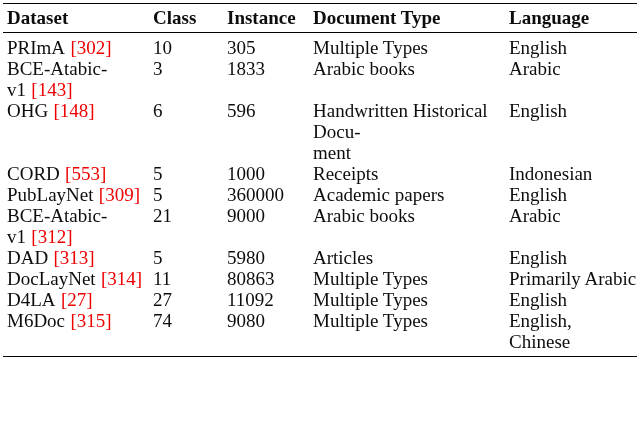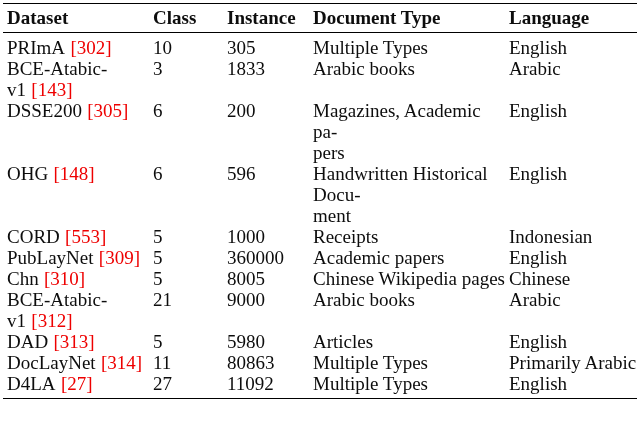--- a/index.html
+++ b/index.html
@@ -93,55 +93,40 @@
     <td class="col-left">English</td>
   </tr>
         <tr>
     <td class="dataset-cell col-left"><span>BCE-Atabic-v1</span><span class="cite">[143]</span></td>
     <td class="col-center">3</td>
     <td class="col-center">1833</td>
     <td class="doctype-cell col-left">Arabic books</td>
     <td class="col-left">Arabic</td>
   </tr>
         <tr>
-    <td class="dataset-cell col-left"><span>DSSE200</span><span class="cite">[305]</span></td>
-    <td class="col-center">6</td>
-    <td class="col-center">200</td>
-    <td class="doctype-cell col-left">Magazines,  Academic  pa-
-pers</td>
-    <td class="col-left">English</td>
-  </tr>
-        <tr>
     <td class="dataset-cell col-left"><span>OHG</span><span class="cite">[148]</span></td>
     <td class="col-center">6</td>
     <td class="col-center">596</td>
     <td class="doctype-cell col-left">Handwritten Historical Docu-
 ment</td>
     <td class="col-left">English</td>
   </tr>
         <tr>
     <td class="dataset-cell col-left"><span>CORD</span><span class="cite">[553]</span></td>
     <td class="col-center">5</td>
     <td class="col-center">1000</td>
     <td class="doctype-cell col-left">Receipts</td>
     <td class="col-left">Indonesian</td>
   </tr>
         <tr>
     <td class="dataset-cell col-left"><span>PubLayNet</span><span class="cite">[309]</span></td>
     <td class="col-center">5</td>
     <td class="col-center">360000</td>
     <td class="doctype-cell col-left">Academic papers</td>
     <td class="col-left">English</td>
-  </tr>
-        <tr>
-    <td class="dataset-cell col-left"><span>Chn</span><span class="cite">[310]</span></td>
-    <td class="col-center">5</td>
-    <td class="col-center">8005</td>
-    <td class="doctype-cell col-left">Chinese Wikipedia pages</td>
-    <td class="col-left">Chinese</td>
   </tr>
         <tr>
     <td class="dataset-cell col-left"><span>BCE-Atabic-v1</span><span class="cite">[312]</span></td>
     <td class="col-center">21</td>
     <td class="col-center">9000</td>
     <td class="doctype-cell col-left">Arabic books</td>
     <td class="col-left">Arabic</td>
   </tr>
         <tr>
     <td class="dataset-cell col-left"><span>DAD</span><span class="cite">[313]</span></td>
@@ -157,15 +142,22 @@
     <td class="doctype-cell col-left">Multiple Types</td>
     <td class="col-left">Primarily Arabic</td>
   </tr>
         <tr>
     <td class="dataset-cell col-left"><span>D4LA</span><span class="cite">[27]</span></td>
     <td class="col-center">27</td>
     <td class="col-center">11092</td>
     <td class="doctype-cell col-left">Multiple Types</td>
     <td class="col-left">English</td>
   </tr>
+        <tr>
+    <td class="dataset-cell col-left"><span>M6Doc</span><span class="cite">[315]</span></td>
+    <td class="col-center">74</td>
+    <td class="col-center">9080</td>
+    <td class="doctype-cell col-left">Multiple Types</td>
+    <td class="col-left">English, Chinese</td>
+  </tr>
       </tbody>
   </table>
 </div>
 
 </body></html>

